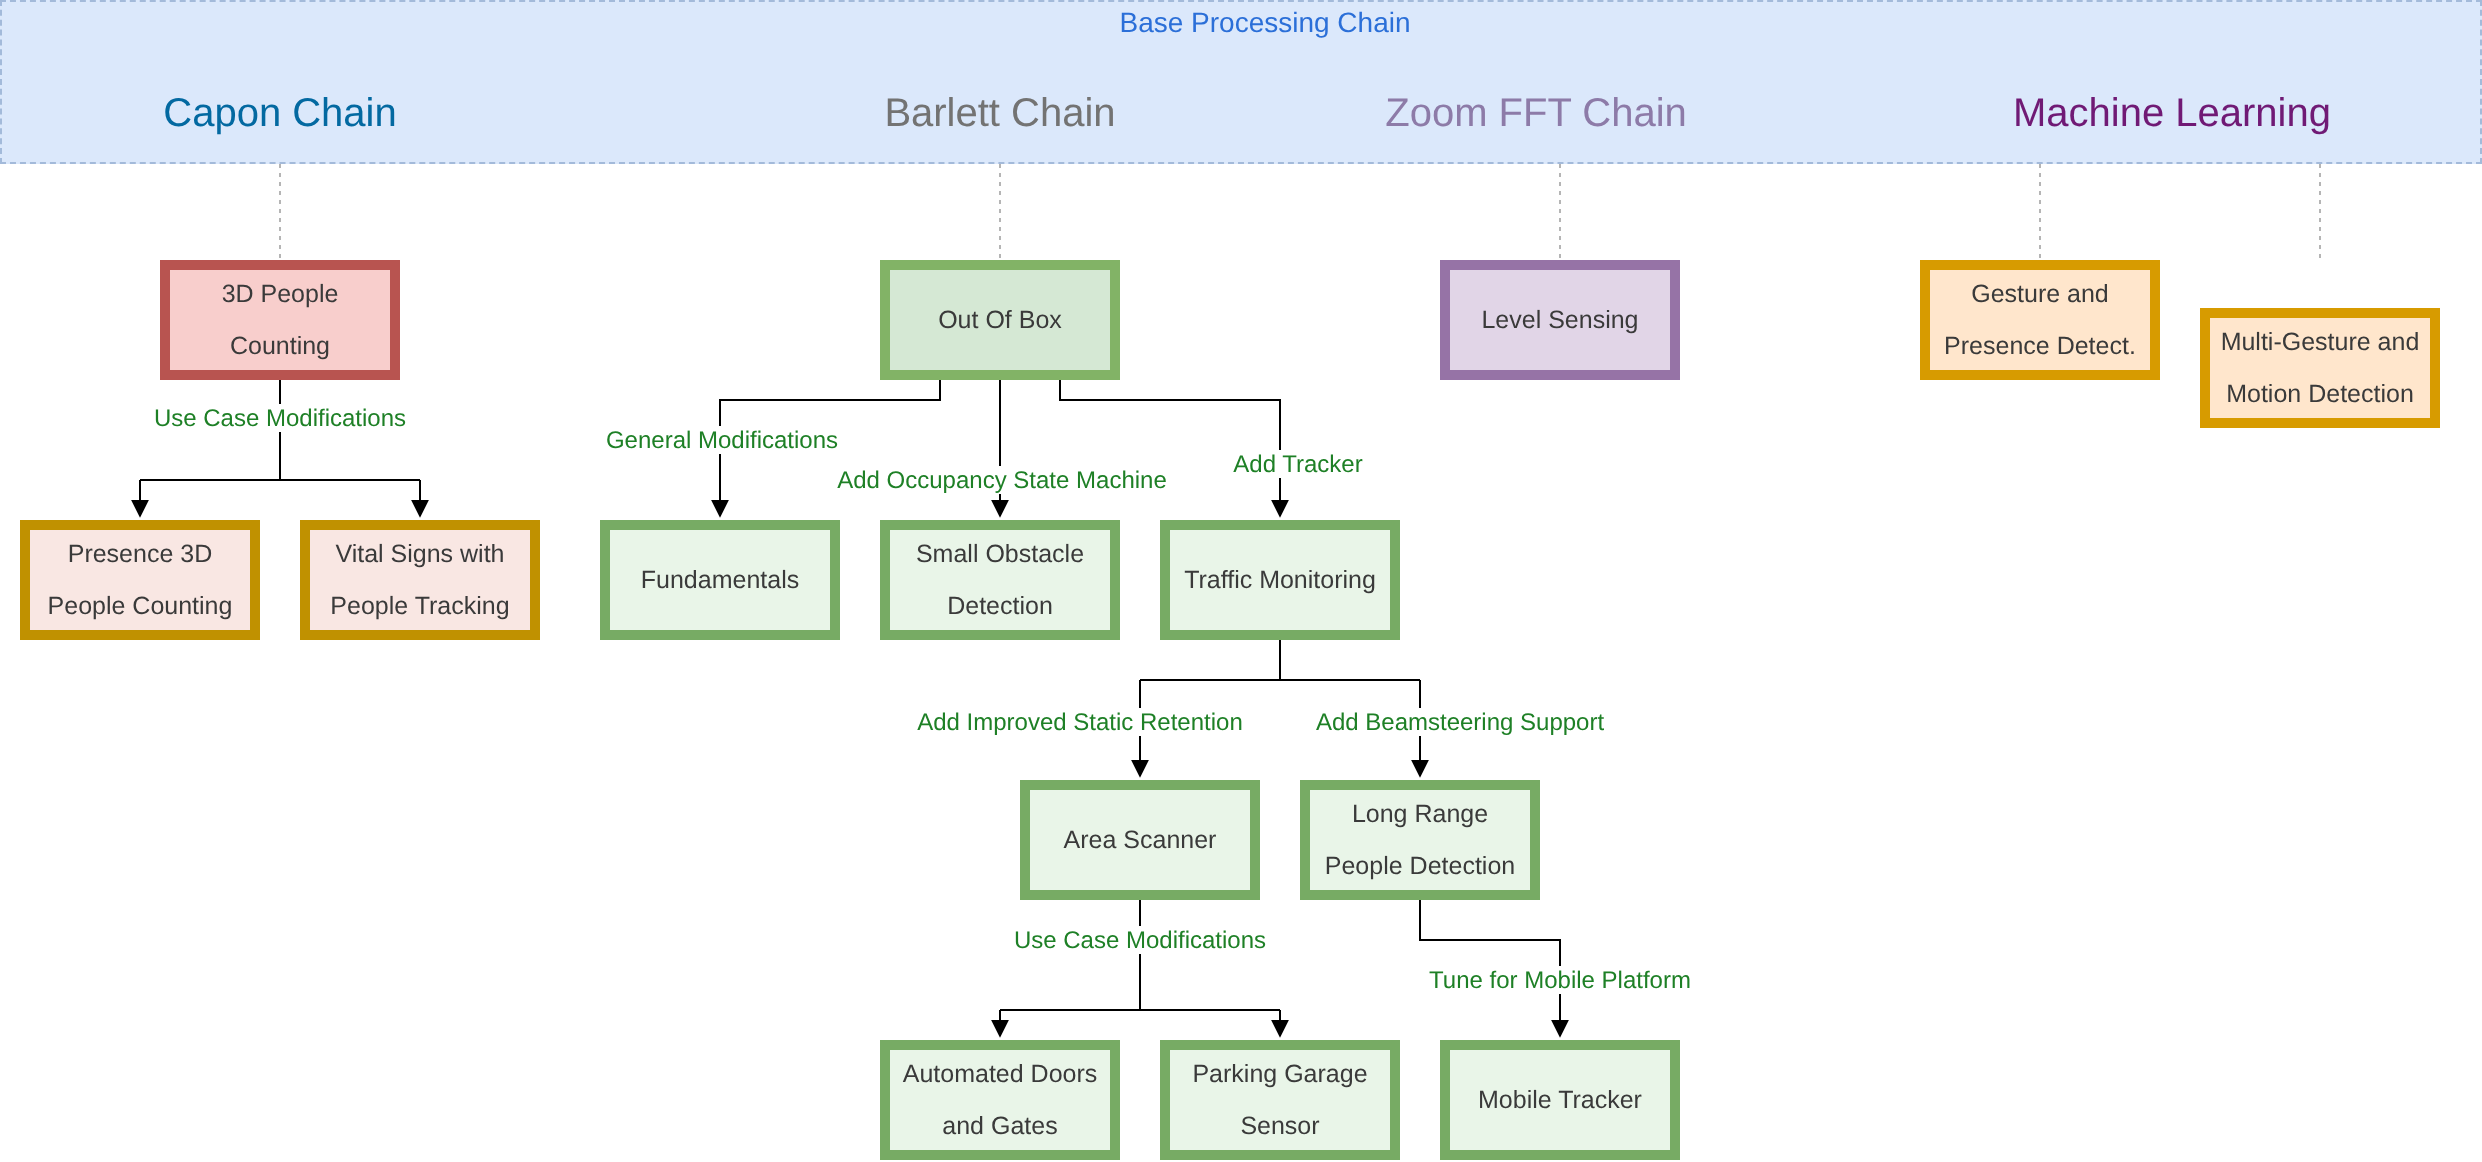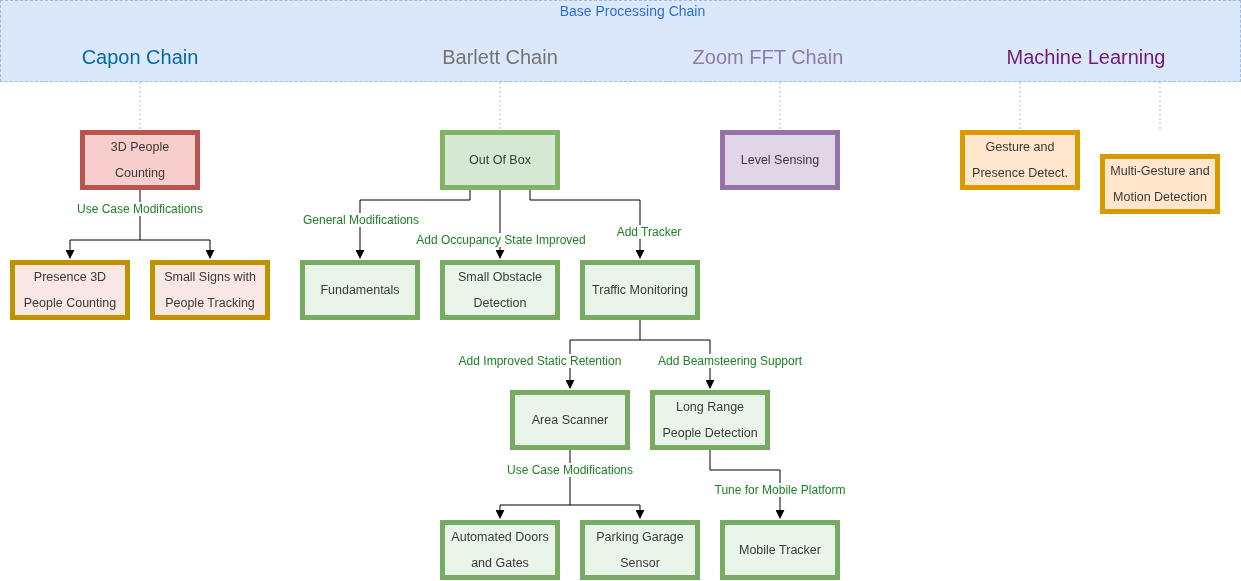--- a/index.html
+++ b/index.html
@@ -97,21 +97,21 @@
     <div class="nline">3D People</div>
     <div class="nline">Counting</div>
   </div>
 
   <div class="node n-pink" style="left:10px;top:260px;">
     <div class="nline">Presence 3D</div>
     <div class="nline">People Counting</div>
   </div>
 
   <div class="node n-pink" style="left:150px;top:260px;">
-    <div class="nline">Small Signs with</div>
+    <div class="nline">Vital Signs with</div>
     <div class="nline">People Tracking</div>
   </div>
 
   <div class="node n-green" style="left:440px;top:130px;">
     <div class="nline">Out Of Box</div>
   </div>
 
   <div class="node n-lgreen" style="left:300px;top:260px;">
     <div class="nline">Fundamentals</div>
   </div>
@@ -157,20 +157,20 @@
     <div class="nline">Presence Detect.</div>
   </div>
 
   <div class="node n-orange" style="left:1100px;top:130px;margin-top:24px;">
     <div class="nline">Multi-Gesture and</div>
     <div class="nline">Motion Detection</div>
   </div>
 
   <div class="edge-label" style="left:140px;top:209px;">Use Case Modifications</div>
   <div class="edge-label" style="left:361px;top:220px;">General Modifications</div>
-  <div class="edge-label" style="left:501px;top:240px;">Add Occupancy State Improved</div>
+  <div class="edge-label" style="left:501px;top:240px;">Add Occupancy State Machine</div>
   <div class="edge-label" style="left:649px;top:220px;margin-top:12px;">Add Tracker</div>
   <div class="edge-label" style="left:540px;top:361px;">Add Improved Static Retention</div>
   <div class="edge-label" style="left:730px;top:361px;">Add Beamsteering Support</div>
   <div class="edge-label" style="left:570px;top:470px;">Use Case Modifications</div>
   <div class="edge-label" style="left:780px;top:490px;">Tune for Mobile Platform</div>
 
 </div>
 
 </body></html>

